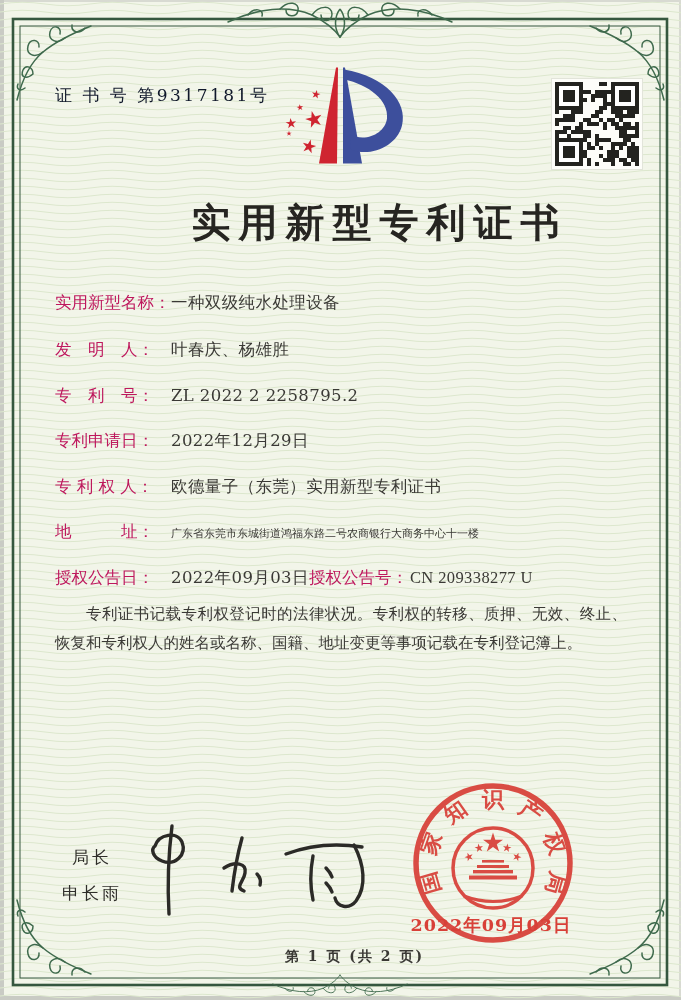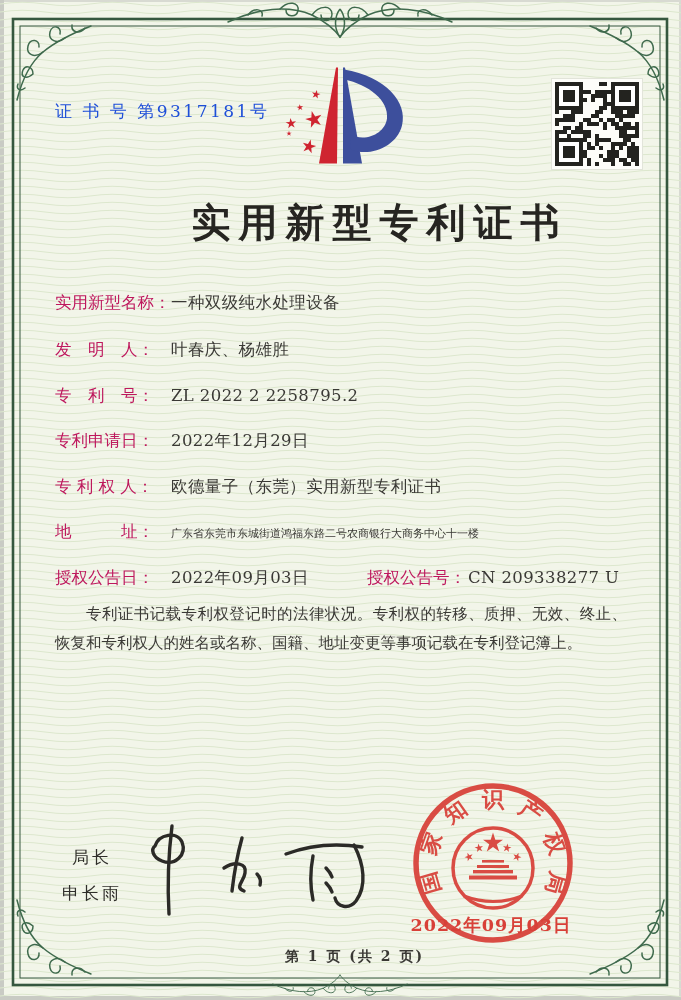--- a/index.html
+++ b/index.html
@@ -4,31 +4,31 @@
 <style>
   html,body{margin:0;padding:0;background:#888;}
   .page{
     position:relative;width:681px;height:1000px;margin:0 auto;
     background:#f2f5e9;overflow:hidden;
     font-family:"DejaVu Serif","Liberation Serif",serif;color:#33322e;
     box-shadow:inset 4px -4px 0 #c9cbc4, inset -2px 2px 0 #d8dad2;
   }
   svg{display:block;}
   .layer{position:absolute;left:0;top:0;width:681px;height:1000px;pointer-events:none;}
-  .cert-no{position:absolute;left:55px;top:100px;font-size:17px;letter-spacing:2.5px;color:#1d4ed8;}
+  .cert-no{position:absolute;left:55px;top:84px;font-size:17px;letter-spacing:2.5px;color:#0f172a;}
   .logo{position:absolute;left:248px;top:60px;width:184px;height:118px;}
   .qr{position:absolute;left:551px;top:78px;width:92px;height:92px;background:#fdfdf9;border:1px solid #e2e4da;padding:3px;box-sizing:border-box;}
   .title{position:absolute;left:0;top:196px;width:100%;margin:0;text-align:center;
     font-size:39px;font-weight:bold;letter-spacing:8px;color:#262521;padding-left:39px;}
   .fields{position:absolute;left:55px;top:284px;width:575px;font-size:16.5px;}
   .row{position:absolute;left:0;width:100%;white-space:nowrap;}
   .row .label{display:inline-block;min-width:116px;color:#be185d;}
   .row .value{color:#3a3935;letter-spacing:.4px;}
   .row.addr .value{font-size:11px;letter-spacing:0;}
-  .row .pair2{margin-left:58px;}
+  .row .pair2{font-family:Liberation Serif, serif;}
   .row .pair2 .label{min-width:0;margin-right:2px;}
   .paras{position:absolute;left:55px;top:600px;width:572px;font-size:15.5px;line-height:28.6px;
     text-align:justify;color:#3a3935;}
   .paras p{margin:0;text-indent:2em;}
   .signer{position:absolute;left:62px;top:846px;font-size:17px;letter-spacing:3px;color:#2f2e2a;text-align:center;}
   .signer div{margin-bottom:13px;}
   .sig-svg{position:absolute;left:138px;top:816px;}
   .seal{position:absolute;left:398px;top:768px;width:190px;height:190px;opacity:.93;}
   .seal-date{position:absolute;left:406px;top:913px;width:170px;text-align:center;
     color:#d84038;font-size:17.5px;font-weight:bold;letter-spacing:1px;}

